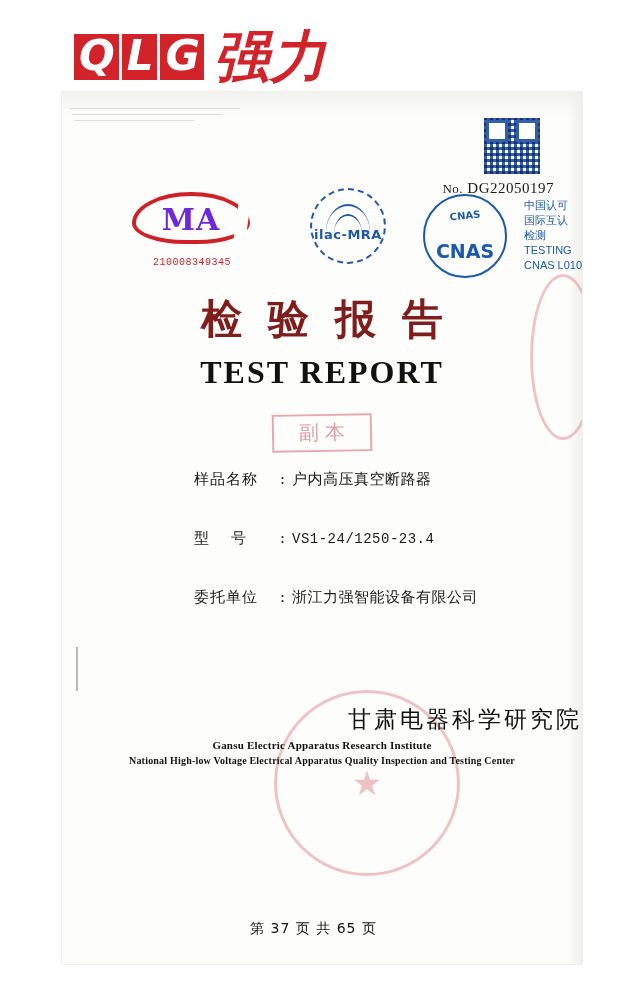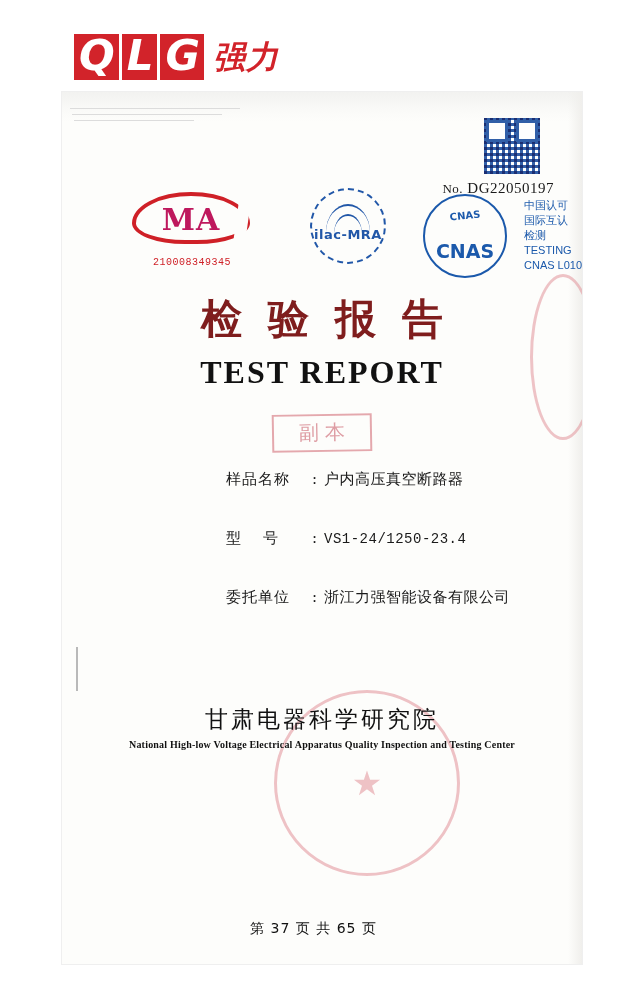--- a/index.html
+++ b/index.html
@@ -37,21 +37,21 @@
     color: #ffffff;
     background: #d2232a;
     padding: 1px 5px 3px 5px;
     margin-right: 3px;
     letter-spacing: -1px;
   }
   .brand-cn {
     font-family: "DejaVu Sans", sans-serif;
     font-weight: bold;
     font-style: italic;
-    font-size: 32px;
+    font-size: 56px;
     line-height: 40px;
     color: #d2232a;
     margin-left: 6px;
     letter-spacing: 1px;
   }
 
   
   .page {
     position: absolute;
     left: 62px;
@@ -139,21 +139,21 @@
     position: absolute;
     left: 0; top: 0;
     width: 120px;
     text-align: center;
   }
   .ma-shape {
     width: 118px;
     height: 52px;
     border: 4px solid #cf2027;
     border-radius: 50% 50% 45% 45% / 60% 60% 40% 40%;
-    color: #be185d;
+    color: #6d28d9;
     font-family: "DejaVu Serif", serif;
     font-weight: bold;
     font-size: 30px;
     line-height: 48px;
     letter-spacing: 1px;
     position: relative;
     box-sizing: border-box;
   }
   .ma-shape::after{
     content:"";
@@ -317,21 +317,20 @@
   .field-row {
     display: flex;
     align-items: baseline;
     margin-bottom: 40px;
     font-size: 15px;
   }
   .field-label {
     width: 86px;
     flex: 0 0 86px;
     letter-spacing: 1px;
-    margin-left: 32px;
   }
   .field-label.spaced {
     letter-spacing: 22px;
   }
   .field-colon {
     width: 12px;
     flex: 0 0 12px;
   }
   .field-value {
     font-size: 15px;
@@ -377,20 +376,21 @@
     position: absolute;
     left: 0; right: 0;
     top: 612px;
     text-align: center;
     color: #111;
   }
   .inst-cn1 {
     font-family: "DejaVu Serif", serif;
     font-size: 23px;
     letter-spacing: 3px;
+    text-align: right;
   }
   .inst-en1 {
     font-family: "Liberation Serif", serif;
     font-weight: bold;
     font-size: 11px;
     margin-top: 4px;
     letter-spacing: .2px;
   }
   .inst-cn2 {
     font-family: "DejaVu Serif", serif;
@@ -499,17 +499,18 @@
     </div>
   </div>
 
   <div class="seal">
     <div class="seal-star">★</div>
   </div>
   <div class="seal-edge"></div>
 
   <div class="institute">
     <div class="inst-cn1">甘肃电器科学研究院</div>
+    <div class="inst-en1">Gansu Electric Apparatus Research Institute</div>
     <div class="inst-en2">National High-low Voltage Electrical Apparatus Quality Inspection and Testing Center</div>
   </div>
 
   <div class="footer">第 37 页 共 65 页</div>
 </div>
 
 </body></html>

